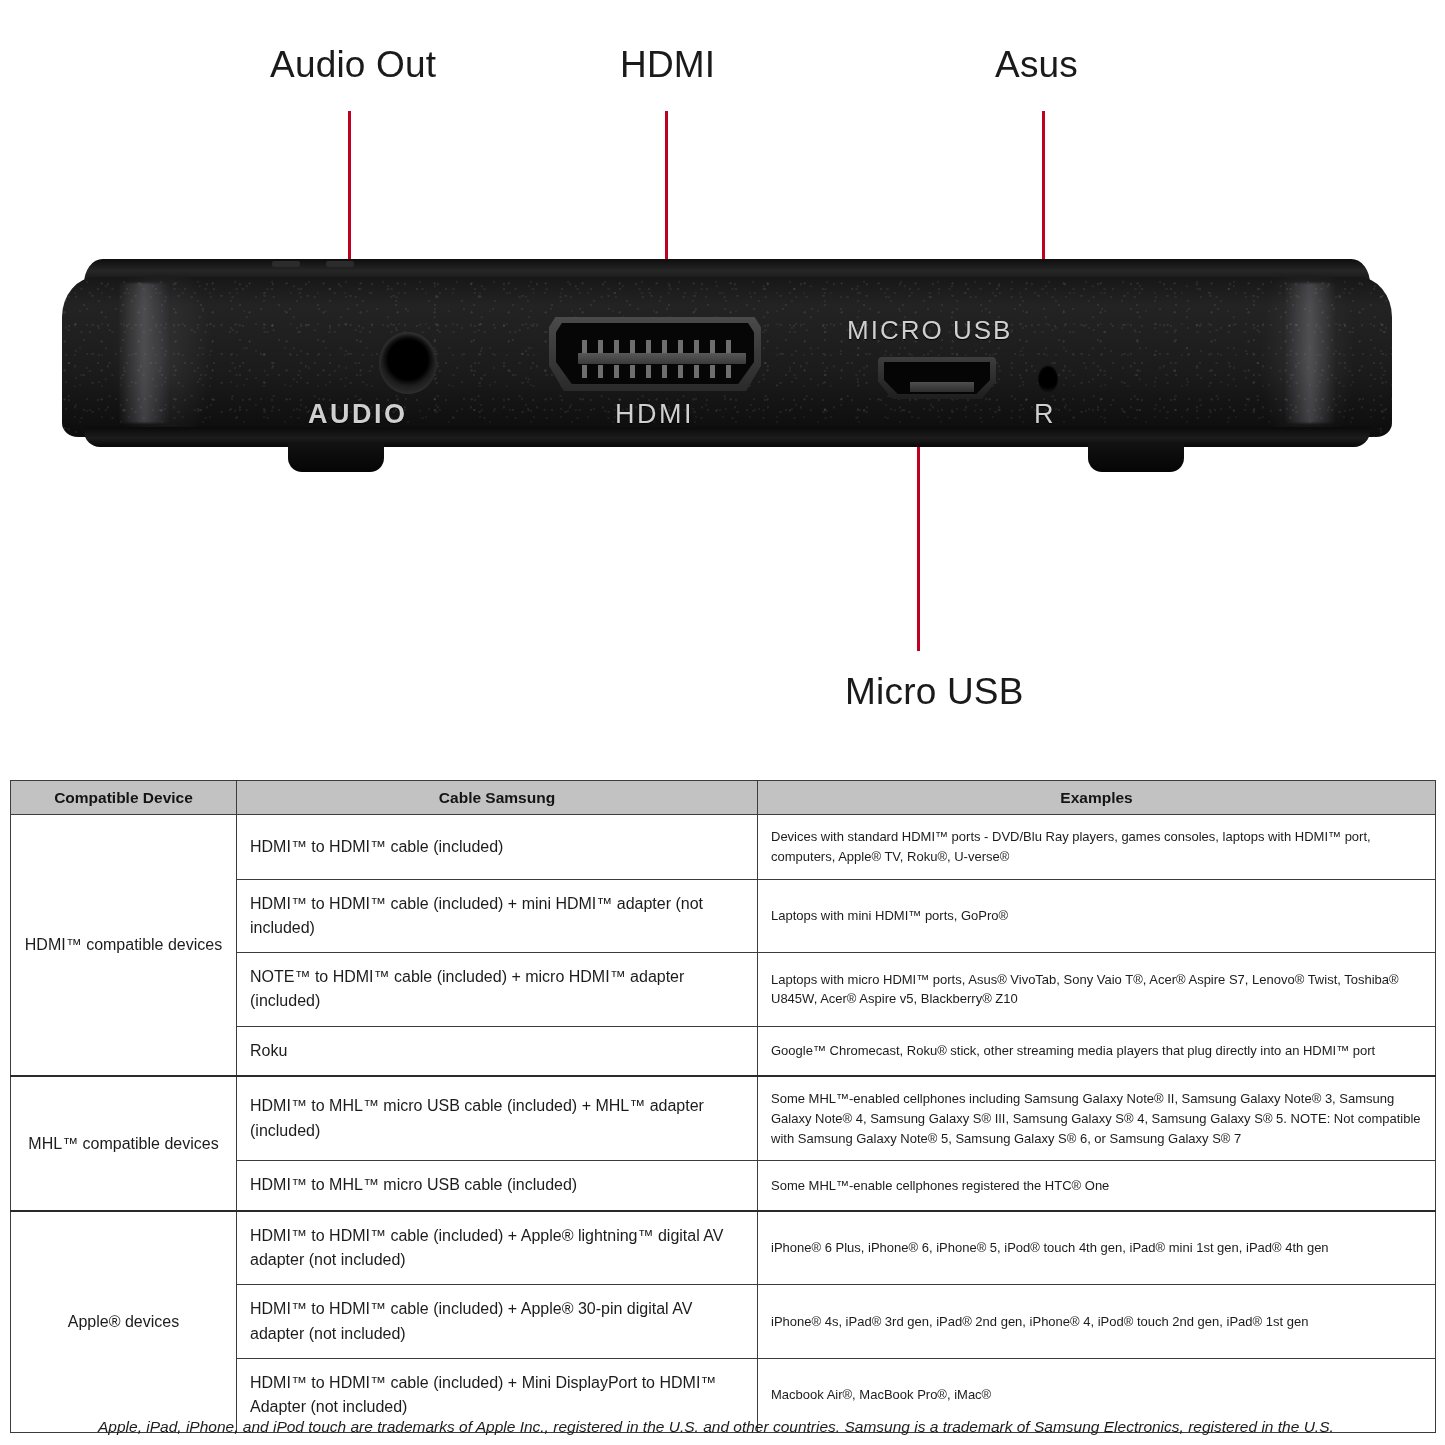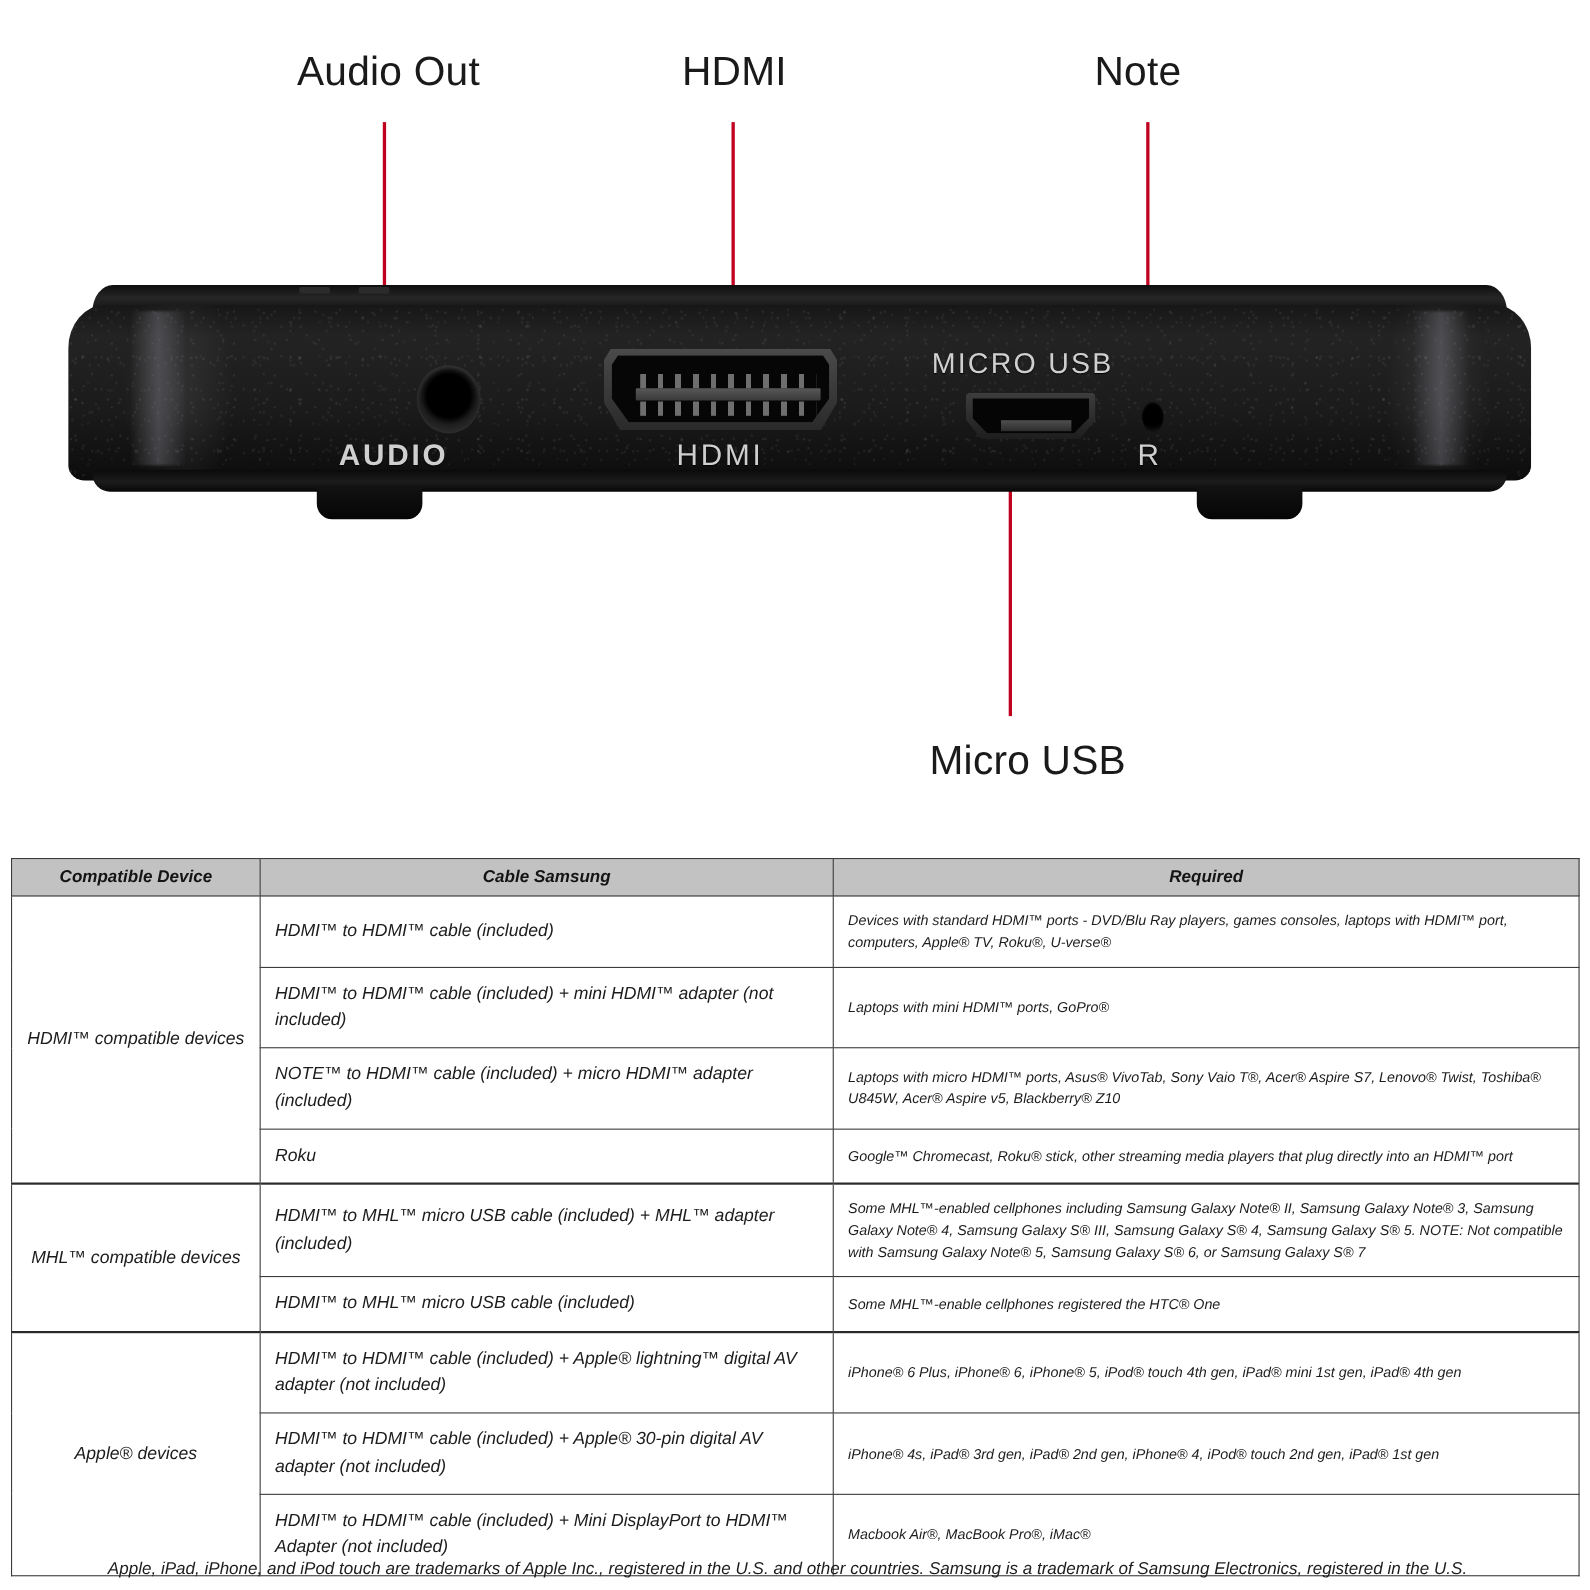--- a/index.html
+++ b/index.html
@@ -233,21 +233,20 @@
     width: 1425px;
     border-collapse: collapse;
     table-layout: fixed;
     font-family: "Liberation Sans", sans-serif;
     color: #1c1c1c;
   }
   #compat-table td, #compat-table th {
     border: 1px solid #3c3c3c;
     vertical-align: middle;
     font-weight: 400;
-    font-style: italic;
   }
   #compat-table thead th {
     background: #c2c2c2;
     text-align: center;
     font-size: 15.5px;
     font-weight: bold;
     height: 34px;
     padding: 2px 6px;
     color: #141414;
   }
@@ -289,21 +288,21 @@
 
 <div id="page">
 
   <div id="callout-layer">
       <div class="callout-label" style="left: 270px; top: 30px;">Audio Out</div>
       <div class="leader-line" style="left: 348px; top: 95px; height: 235px; background: rgb(192, 0, 32);"></div>
       <div class="leader-dot" style="left: 336px; top: 318px; border-color: rgb(192, 0, 32);"></div>
       <div class="callout-label" style="left: 620px; top: 30px;">HDMI</div>
       <div class="leader-line" style="left: 665px; top: 95px; height: 237px; background: rgb(192, 0, 32);"></div>
       <div class="leader-dot" style="left: 653px; top: 320px; border-color: rgb(192, 0, 32);"></div>
-      <div class="callout-label" style="left: 995px; top: 30px;">Note</div>
+      <div class="callout-label" style="left: 995px; top: 30px;">Asus</div>
       <div class="leader-line" style="left: 1042px; top: 95px; height: 222px; background: rgb(192, 0, 32);"></div>
       <div class="leader-dot" style="left: 1030px; top: 305px; border-color: rgb(192, 0, 32);"></div>
       <div class="callout-label" style="left: 845px; top: 657px;">Micro USB</div>
       <div class="leader-line" style="left: 917px; top: 362px; height: 273px; background: rgb(192, 0, 32);"></div>
       <div class="leader-dot" style="left: 905px; top: 340px; border-color: rgb(192, 0, 32);"></div>
     </div>
 
   <div id="device-photo">
     <div class="dev-top">
       <div class="dev-vent v1"></div>
@@ -347,21 +346,21 @@
   <table id="compat-table">
     <colgroup>
       <col class="col-device">
         <col class="col-cable">
         <col class="col-ex">
     </colgroup>
     <thead>
       <tr>
         <th>Compatible Device</th>
         <th>Cable Samsung</th>
-        <th>Required</th>
+        <th>Examples</th>
       </tr>
     </thead>
     <tbody id="compat-body">
         <tr>
           <td class="cell-group" rowspan="4">HDMI™ compatible devices</td>
           <td class="cell-cable">HDMI™ to HDMI™ cable (included)</td>
           <td class="cell-ex">Devices with standard HDMI™ ports - DVD/Blu Ray players, games consoles, laptops with HDMI™ port, computers, Apple® TV, Roku®, U-verse®</td>
         </tr>
         <tr>
           <td class="cell-cable">HDMI™ to HDMI™ cable (included) + mini HDMI™ adapter (not included)</td>

